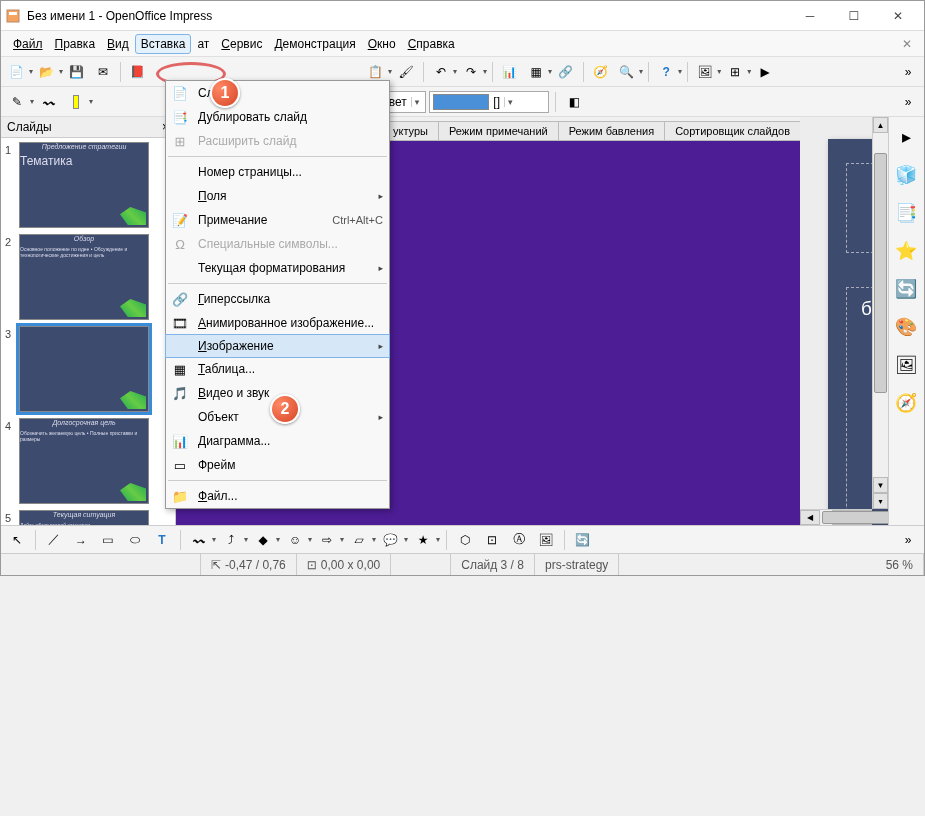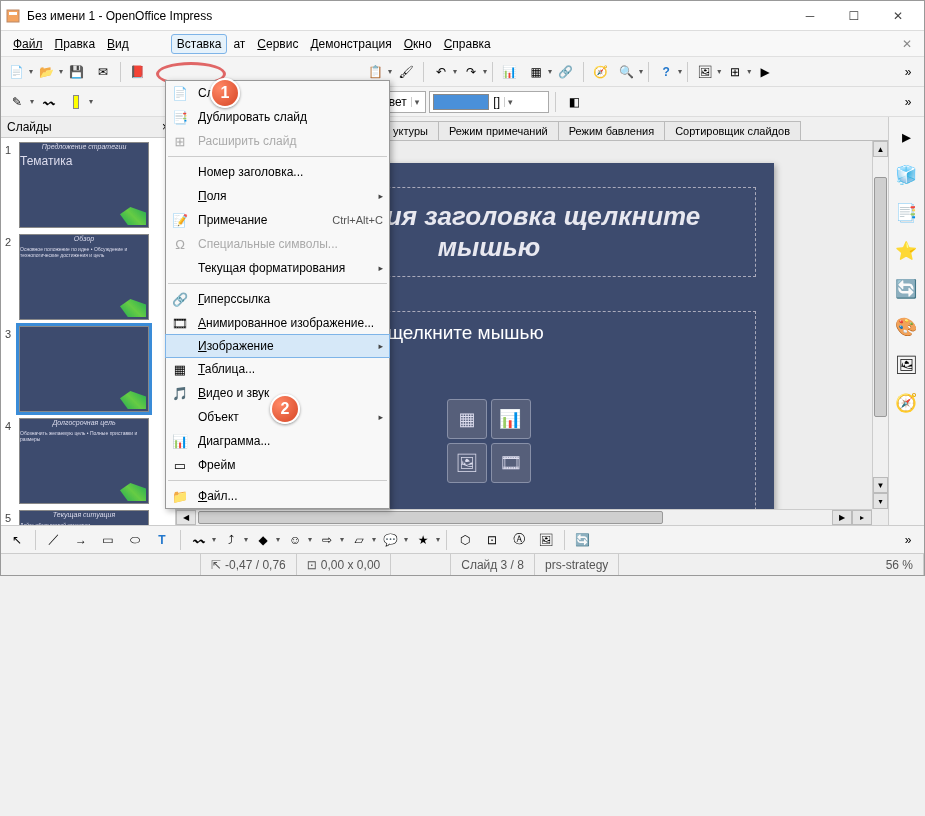--- a/index.html
+++ b/index.html
@@ -6,21 +6,21 @@
 body { background: #f0f0f0; width: 925px; height: 816px; overflow: hidden; position: relative; }
 .window { border: 1px solid #999; background: #fff; width: 925px; height: 576px; display: flex; flex-direction: column; }
 .title-bar { background: #fff; height: 30px; display: flex; align-items: center; padding: 0 4px; border-bottom: 1px solid #ddd; }
 .title-bar .icon { width: 16px; height: 16px; margin-right: 6px; }
 .title-bar .title { flex: 1; font-size: 12px; }
 .title-bar .sysbtn { width: 44px; height: 29px; display: flex; align-items: center; justify-content: center; color: #444; }
 .title-bar .sysbtn.close { background: transparent; }
 .menubar { background: #f8f8f8; height: 26px; display: flex; align-items: center; padding: 0 6px; border-bottom: 1px solid #e0e0e0; position: relative; }
 .menubar .mitem { padding: 3px 6px; cursor: default; }
 .menubar .mitem u { text-decoration: underline; }
-.menubar .mitem.active { background: #e6f2fb; border: 1px solid #7eb4e8; border-radius: 3px; padding: 2px 5px; margin-left: 36px; }
+.menubar .mitem.active { background: #e6f2fb; border: 1px solid #7eb4e8; border-radius: 3px; padding: 2px 5px; }
 .annot-oval { position: absolute; border: 3px solid #e06666; border-radius: 50%/50%; pointer-events: none; }
 .annot-badge { position: absolute; width: 30px; height: 30px; border-radius: 50%; background: radial-gradient(circle at 30% 30%, #ff8866, #d64524); color: #fff; font-weight: bold; font-size: 16px; display: flex; align-items: center; justify-content: center; border: 2px solid #fff; box-shadow: 0 1px 3px rgba(0,0,0,0.4); z-index: 200; }
 .toolbar { background: #f4f4f4; height: 30px; display: flex; align-items: center; padding: 0 4px; border-bottom: 1px solid #ddd; gap: 2px; }
 .tbtn { width: 24px; height: 24px; display: inline-flex; align-items: center; justify-content: center; border: 1px solid transparent; border-radius: 2px; }
 .tsep { width: 1px; height: 20px; background: #ccc; margin: 0 3px; }
 .dropdown-arrow { font-size: 8px; color: #555; margin-left: -2px; }
 .toolbar2 { background: #f4f4f4; height: 30px; display: flex; align-items: center; padding: 0 4px; border-bottom: 1px solid #ddd; gap: 3px; }
 .combo { height: 22px; border: 1px solid #aaa; background: #fff; display: inline-flex; align-items: center; padding: 0 3px; }
 .combo .val { padding: 0 4px; }
 .combo .arr { font-size: 9px; color: #555; padding: 0 3px; border-left: 1px solid #ccc; }
@@ -28,21 +28,21 @@
 .content-area { flex: 1; display: flex; position: relative; overflow: hidden; justify-content: center; }
 .slides-panel { width: 175px; background: #fff; border-right: 1px solid #ccc; display: flex; flex-direction: column; }
 .slides-panel .hdr { background: #eee; padding: 3px 6px; font-size: 11px; border-bottom: 1px solid #ccc; display: flex; justify-content: space-between; }
 .slides-panel .thumbs { flex: 1; overflow-y: auto; padding: 4px; }
 .thumb-row { display: flex; align-items: flex-start; margin-bottom: 6px; }
 .thumb-row .num { width: 14px; font-size: 11px; color: #444; padding-top: 2px; }
 .thumb { width: 130px; height: 86px; background: #3d4b6e; border: 1px solid #888; position: relative; font-size: 6px; color: #dde; padding: 0; overflow: hidden; }
 .thumb.sel { outline: 3px solid #3a8cd8; }
 .thumb .tt { font-style: italic; font-size: 7px; text-align: center; margin-bottom: 4px; }
 .thumb .corner { position: absolute; bottom: 2px; right: 2px; width: 26px; height: 18px; background: linear-gradient(45deg,#2a5,#6c4,#2a5); clip-path: polygon(0 40%,40% 0,100% 30%,100% 100%,30% 100%); }
-.main-area { flex: 1; display: flex; flex-direction: column; background: #4c1d95; position: relative; }
+.main-area { flex: 1; display: flex; background: #4c1d95; position: relative; }
 .viewtabs-row { height: 24px; display: flex; align-items: flex-end; padding-left: 206px; gap: 0; background: #f0f0f0; border-bottom: 1px solid #bbb; }
 .vtab { padding: 3px 10px; background: #eaeaea; border: 1px solid #bbb; border-bottom: none; font-size: 11px; margin-right: -1px; }
 .edit-area { flex: 1; position: relative; background: #ededed; overflow: hidden; }
 .scroll-v { position: absolute; right: 0; top: 0; bottom: 16px; width: 16px; background: #f0f0f0; border-left: 1px solid #ccc; }
 .scroll-v .arrow { height: 16px; background: #e4e4e4; border: 1px solid #bbb; font-size: 8px; display:flex;align-items:center;justify-content:center;}
 .scroll-v .track { position: absolute; top: 16px; bottom: 32px; left: 0; right: 0; }
 .scroll-v .thumb-s { position: absolute; left: 1px; right: 1px; top: 20px; height: 240px; background: #cfcfcf; border: 1px solid #999; border-radius: 2px; }
 .scroll-h { position: absolute; left: 0; right: 16px; bottom: 0; height: 16px; background: #f0f0f0; border-top: 1px solid #ccc; display:flex; }
 .scroll-h .arrow { width: 20px; background: #e4e4e4; border: 1px solid #bbb; font-size: 8px; display:flex;align-items:center;justify-content:center; }
 .scroll-h .track { flex: 1; position: relative; }
@@ -299,21 +299,21 @@
         <span class="ico">📑</span>
         <span class="lbl"><u>Д</u>ублировать слайд</span>
       </div>
     <div class="row disabled">
         <span class="ico">⊞</span>
         <span class="lbl">Расширить слайд</span>
       </div>
     <div class="msep"></div>
     <div class="row">
         <span class="ico"></span>
-        <span class="lbl">Номер заголовка...</span>
+        <span class="lbl">Номер страницы...</span>
       </div>
     <div class="row">
         <span class="ico"></span>
         <span class="lbl"><u>П</u>оля</span>
         <span class="sub">▸</span>
       </div>
     <div class="row">
         <span class="ico">📝</span>
         <span class="lbl">Примечание</span>
         <span class="sc">Ctrl+Alt+C</span>

